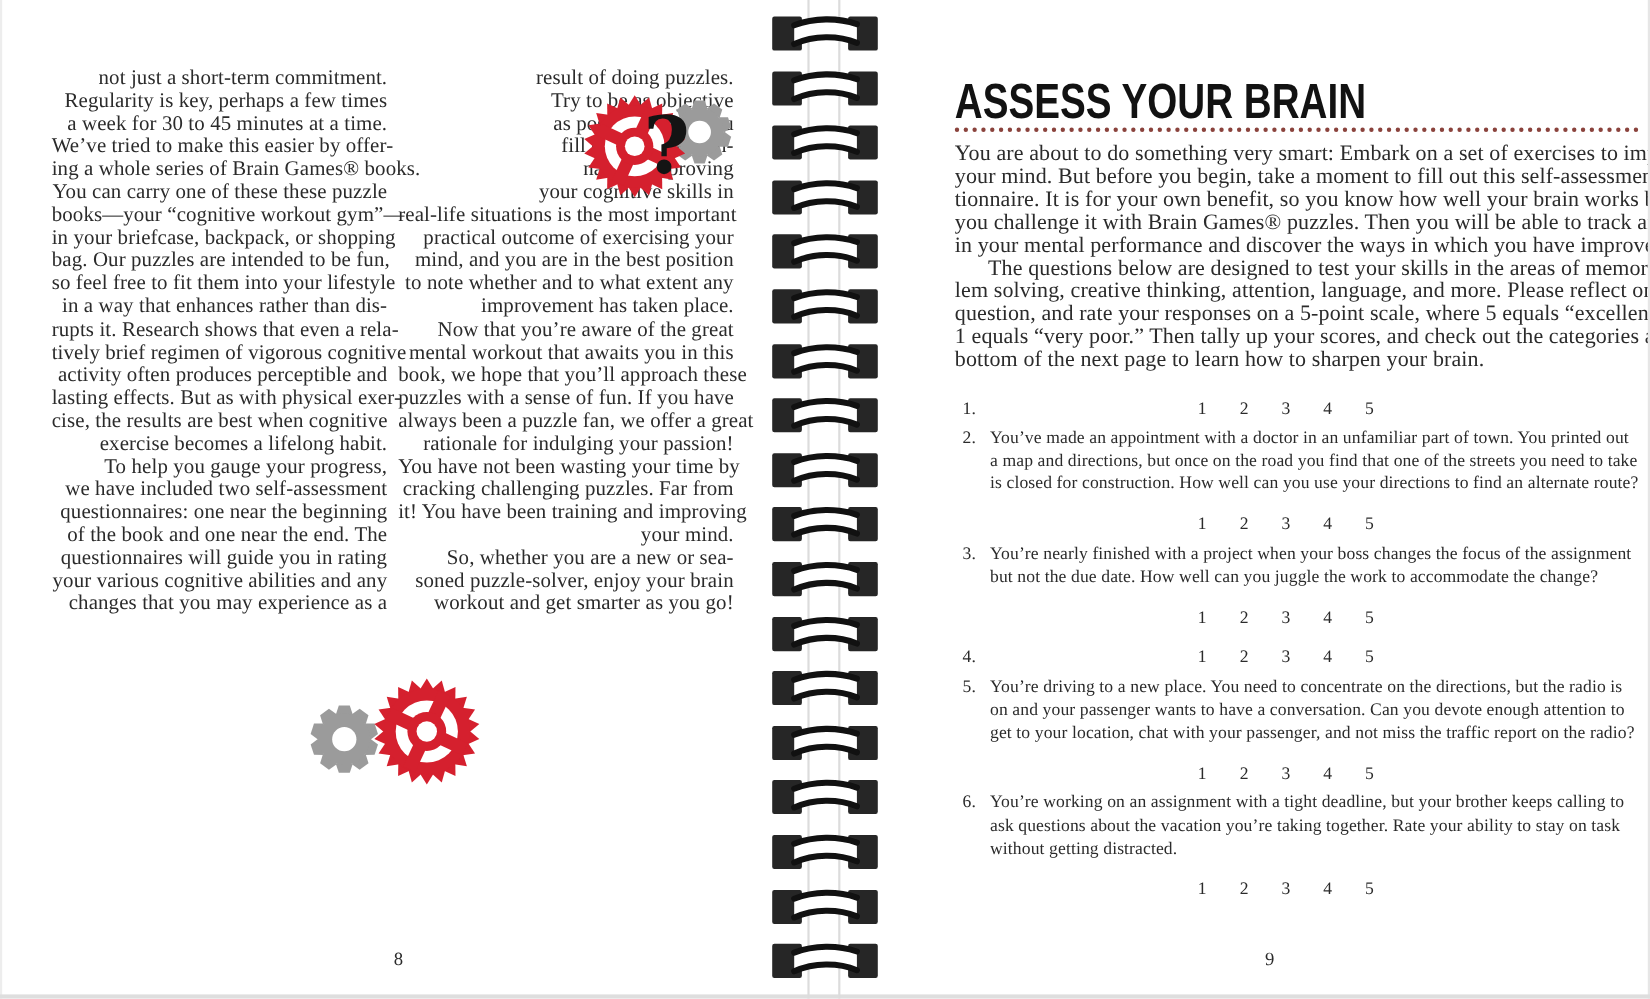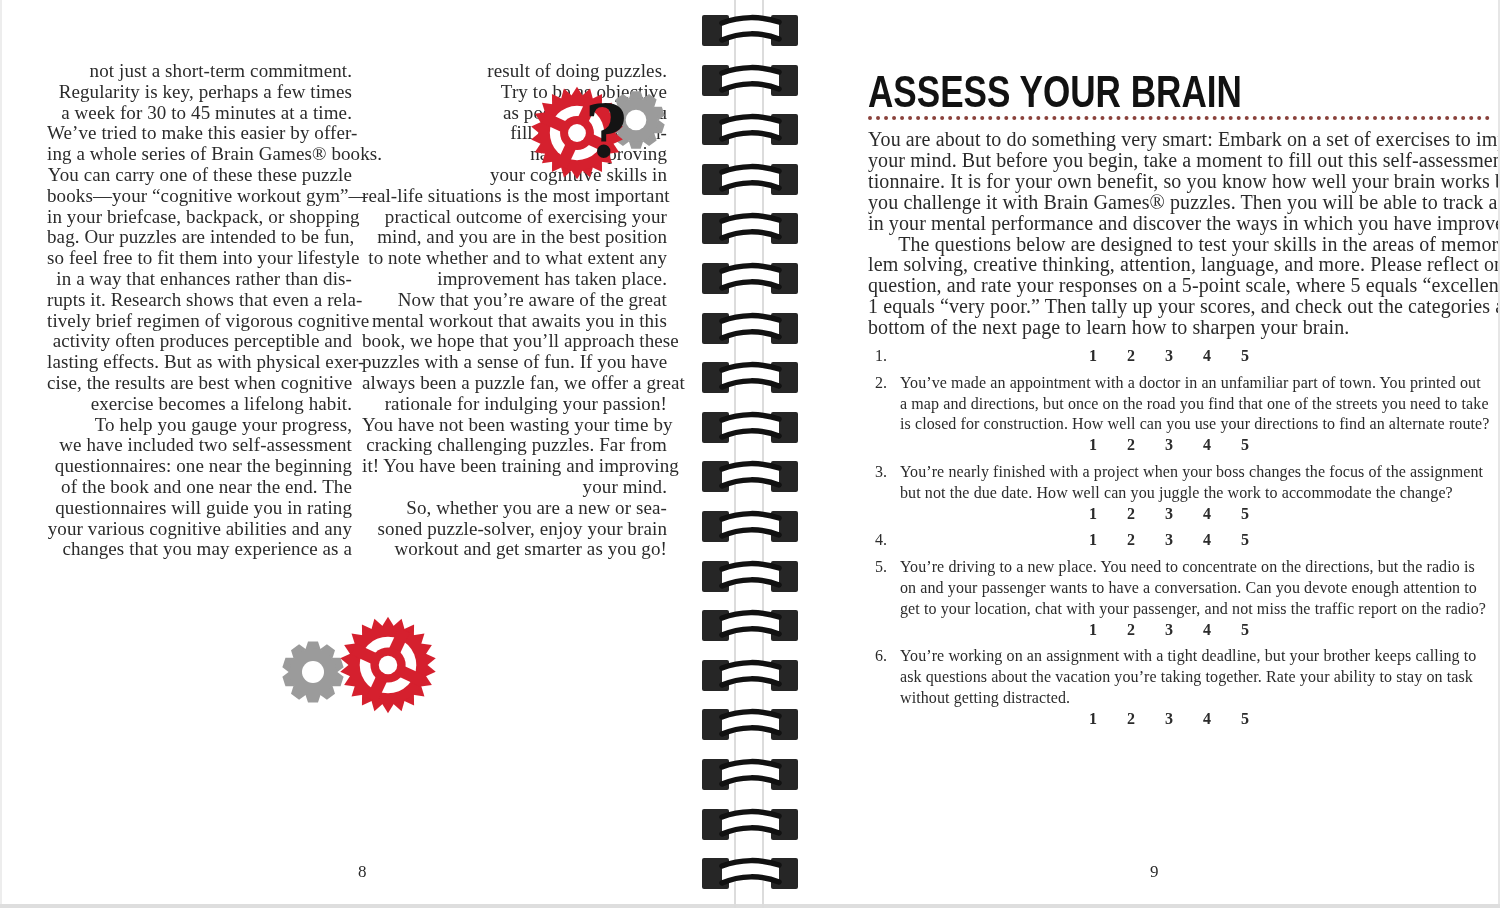--- a/index.html
+++ b/index.html
@@ -47,21 +47,21 @@
   .intro{
     position:absolute;left:80px;top:129px;width:628px;white-space:pre;
     font-size:20px;line-height:20.9px;letter-spacing:0.1px;
   }
   .questions{
     position:absolute;left:87px;top:346px;width:615px;margin:0;padding:0;
     list-style:none;font-size:16px;line-height:20.8px;letter-spacing:0.1px;
   }
   .q{position:relative;padding-left:25px;margin:0;}
   .q-num{position:absolute;left:0;top:0;}
-  .scale{text-align:center;padding-right:52px;margin:0 0 6px 0;font-weight:bold;}
+  .scale{text-align:center;padding-right:52px;margin:16px 0 6px 0;}
   .scale-num{display:inline-block;width:38px;text-align:center;}
 
   .spine{position:absolute;left:700px;top:0;width:100px;height:908px;z-index:3;}
   .spine .page-edge{position:absolute;top:0;width:2px;height:100%;background:#dcdcdc;}
   .edge-l{left:34px;} .edge-r{left:62px;}
   .coil{position:absolute;left:0;width:100px;height:38px;}
 
   .photo-edge{position:absolute;background:#e2e2e2;}
   .photo-edge.bottom{left:0;right:0;bottom:0;height:4px;background:#dedede;}
   .photo-edge.left{left:0;top:0;width:2px;height:100%;background:#ededed;}

